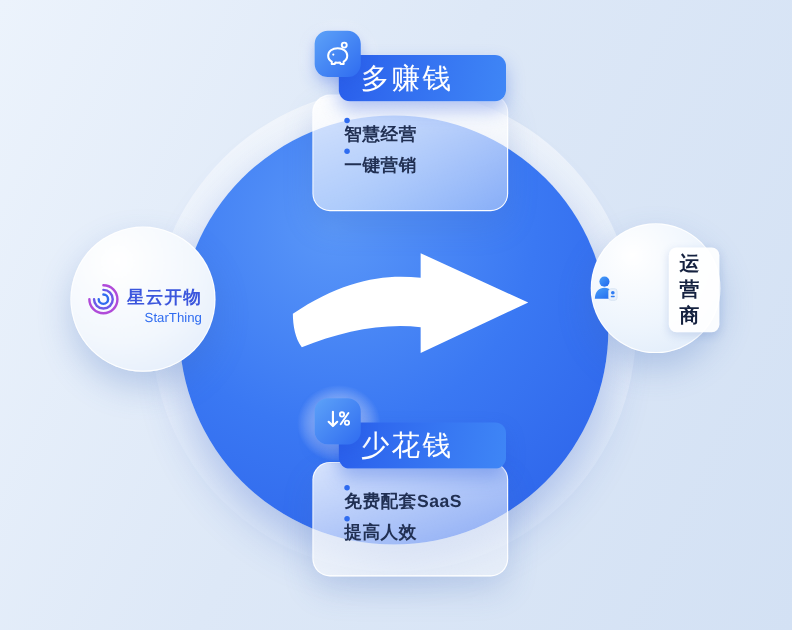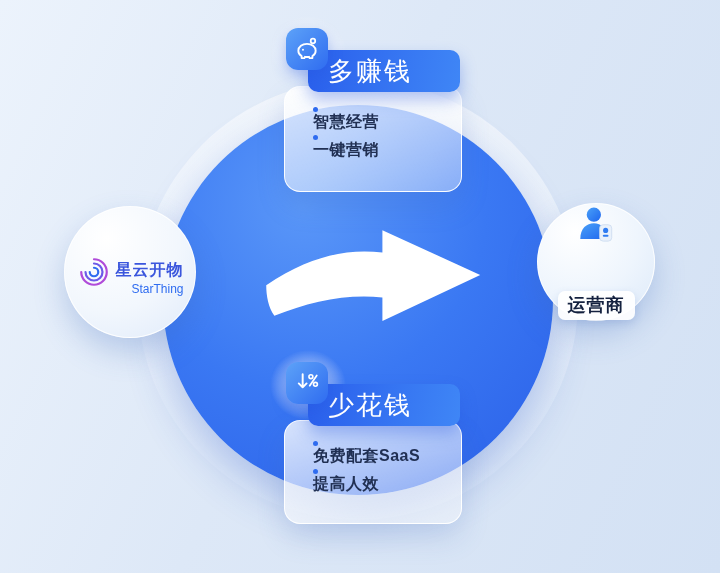--- a/index.html
+++ b/index.html
@@ -35,21 +35,21 @@
   .logo-text { display:flex; flex-direction:column; align-items:flex-end; }
   .logo-cn { font-size:16px; font-weight:bold; color:#3b56dd; letter-spacing:1px;margin-top:11px; }
   .logo-en { font-size:12px; font-weight:normal; color:#2f6cf0; margin-top:1px; }
 
   
   .operator-circle {
     position:absolute; left:537px; top:203px; width:118px; height:118px; border-radius:50%;
     background:radial-gradient(circle at 32% 24%, #ffffff 0%, #eef5fd 55%, #dce9f9 100%);
     border:1px solid rgba(255,255,255,0.9);
     box-shadow:0 14px 30px rgba(70,110,190,0.28);
-    display:flex; flex-direction:column; align-items:center; justify-content:center;gap:44px;
+    display:flex; flex-direction:row; align-items:center; justify-content:center;gap:44px;
   }
   .operator-label {
     margin-top:3px; padding:2px 10px 3px; border-radius:7px;
     background:rgba(255,255,255,0.92);
     font-size:18px; font-weight:bold; color:#14213f; letter-spacing:1px;
     box-shadow:0 3px 8px rgba(70,110,190,0.18);
   }
 
   
   .card-group { position:absolute; width:178px; }

